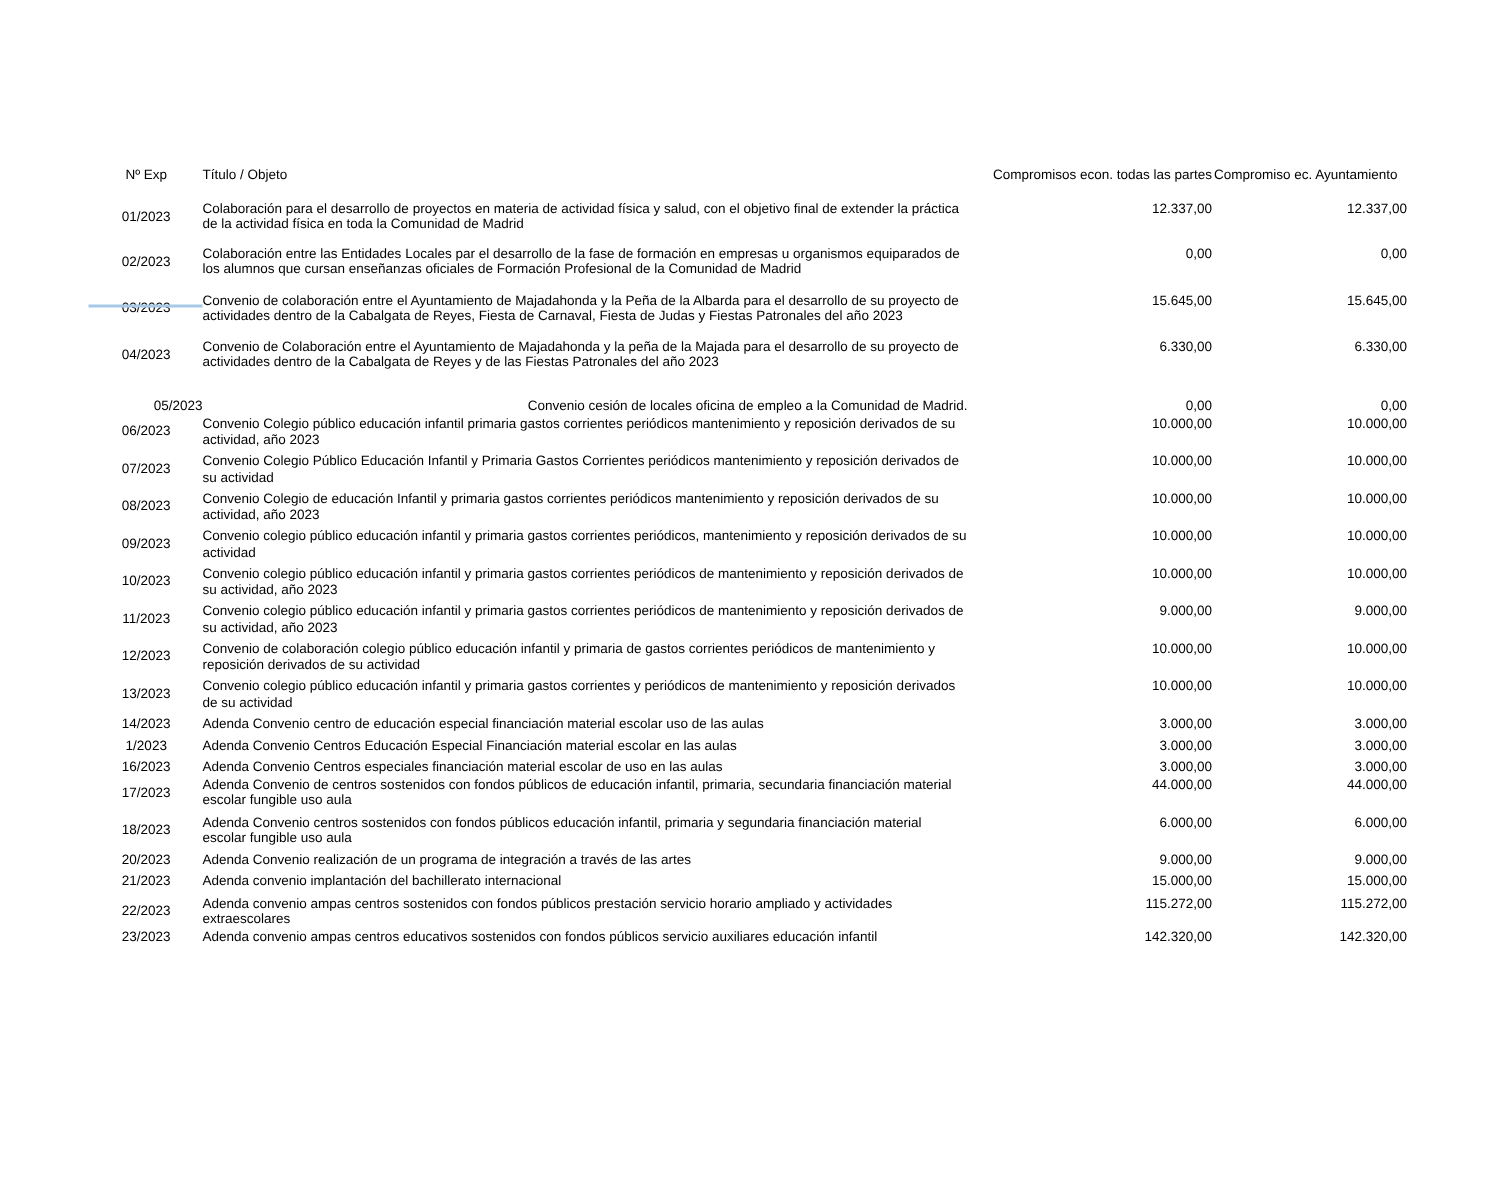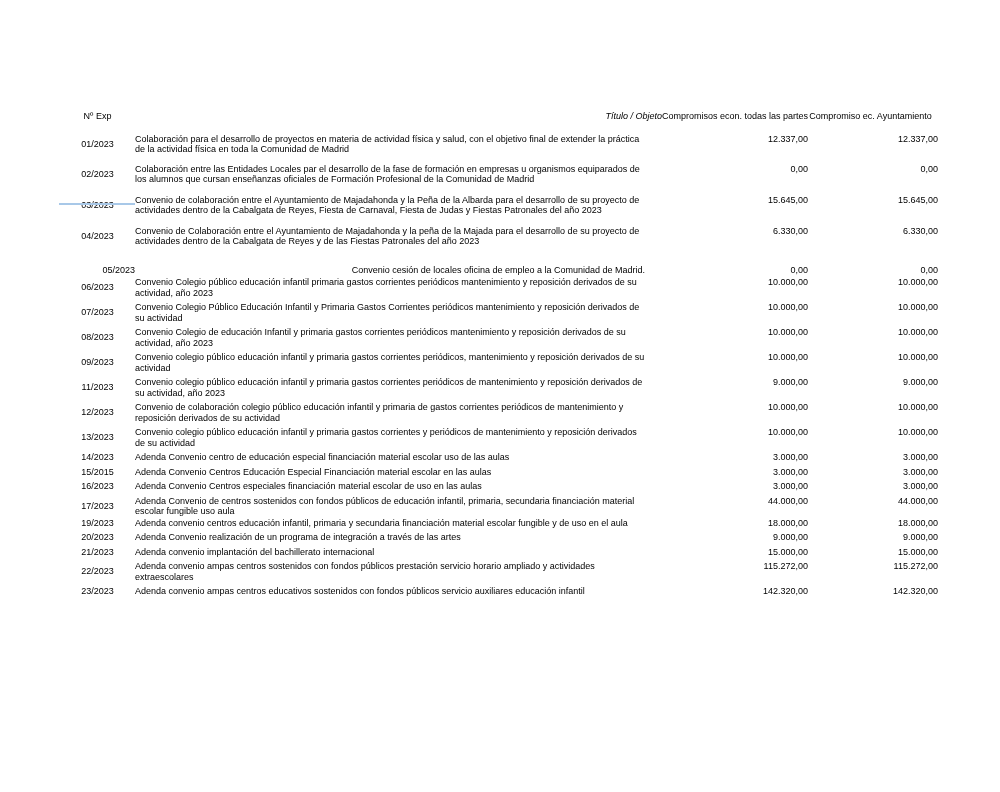--- a/index.html
+++ b/index.html
@@ -28,21 +28,21 @@
   col.w-num2  { width: 130px; }
 
   th {
     font-weight: normal;
     font-size: 9px;
     padding: 0 0 11px 0;
     vertical-align: top;
     white-space: nowrap;
   }
   th.h-exp   { text-align: center; }
-  th.h-title { text-align: right; font-style: italic; }
+  th.h-title { text-align: left; }
   th.h-num1  { text-align: center; }
   th.h-num2  { text-align: center; padding-right: 5px; }
 
   td {
     vertical-align: top;
     padding: 1px 0 3px 0;
   }
   td.c-exp {
     text-align: center;
     vertical-align: middle;
@@ -139,20 +139,26 @@
           <td class="c-all_parties">10.000,00</td>
           <td class="c-ayuntamiento">10.000,00</td>
         </tr>
         <tr>
           <td class="c-exp">09/2023</td>
           <td class="c-title">Convenio colegio público educación infantil y primaria gastos corrientes periódicos, mantenimiento y reposición derivados de su actividad</td>
           <td class="c-all_parties">10.000,00</td>
           <td class="c-ayuntamiento">10.000,00</td>
         </tr>
         <tr>
+          <td class="c-exp">10/2023</td>
+          <td class="c-title">Convenio colegio público educación infantil y primaria gastos corrientes periódicos de mantenimiento y reposición derivados de su actividad, año 2023</td>
+          <td class="c-all_parties">10.000,00</td>
+          <td class="c-ayuntamiento">10.000,00</td>
+        </tr>
+        <tr>
           <td class="c-exp">11/2023</td>
           <td class="c-title">Convenio colegio público educación infantil y primaria gastos corrientes periódicos de mantenimiento y reposición derivados de su actividad, año 2023</td>
           <td class="c-all_parties">9.000,00</td>
           <td class="c-ayuntamiento">9.000,00</td>
         </tr>
         <tr>
           <td class="c-exp">12/2023</td>
           <td class="c-title">Convenio de colaboración colegio público educación infantil y primaria de gastos corrientes periódicos de mantenimiento y reposición derivados de su actividad</td>
           <td class="c-all_parties">10.000,00</td>
           <td class="c-ayuntamiento">10.000,00</td>
@@ -163,42 +169,42 @@
           <td class="c-all_parties">10.000,00</td>
           <td class="c-ayuntamiento">10.000,00</td>
         </tr>
         <tr>
           <td class="c-exp">14/2023</td>
           <td class="c-title">Adenda Convenio centro de educación especial financiación material escolar uso de las aulas</td>
           <td class="c-all_parties">3.000,00</td>
           <td class="c-ayuntamiento">3.000,00</td>
         </tr>
         <tr>
-          <td class="c-exp">15/2015</td>
+          <td class="c-exp">1/2023</td>
           <td class="c-title">Adenda Convenio Centros Educación Especial Financiación material escolar en las aulas</td>
           <td class="c-all_parties">3.000,00</td>
           <td class="c-ayuntamiento">3.000,00</td>
         </tr>
         <tr>
           <td class="c-exp">16/2023</td>
           <td class="c-title">Adenda Convenio Centros especiales financiación material escolar de uso en las aulas</td>
           <td class="c-all_parties">3.000,00</td>
           <td class="c-ayuntamiento">3.000,00</td>
         </tr>
         <tr>
           <td class="c-exp">17/2023</td>
           <td class="c-title">Adenda Convenio de centros sostenidos con fondos públicos de educación infantil, primaria, secundaria financiación material escolar fungible uso aula</td>
           <td class="c-all_parties">44.000,00</td>
           <td class="c-ayuntamiento">44.000,00</td>
         </tr>
         <tr>
-          <td class="c-exp">19/2023</td>
-          <td class="c-title">Adenda convenio centros educación infantil, primaria y secundaria financiación material escolar fungible y de uso en el aula</td>
-          <td class="c-all_parties">18.000,00</td>
-          <td class="c-ayuntamiento">18.000,00</td>
+          <td class="c-exp">18/2023</td>
+          <td class="c-title">Adenda Convenio centros sostenidos con fondos públicos educación infantil, primaria y segundaria financiación material escolar fungible uso aula</td>
+          <td class="c-all_parties">6.000,00</td>
+          <td class="c-ayuntamiento">6.000,00</td>
         </tr>
         <tr>
           <td class="c-exp">20/2023</td>
           <td class="c-title">Adenda Convenio realización de un programa de integración a través de las artes</td>
           <td class="c-all_parties">9.000,00</td>
           <td class="c-ayuntamiento">9.000,00</td>
         </tr>
         <tr>
           <td class="c-exp">21/2023</td>
           <td class="c-title">Adenda convenio implantación del bachillerato internacional</td>

